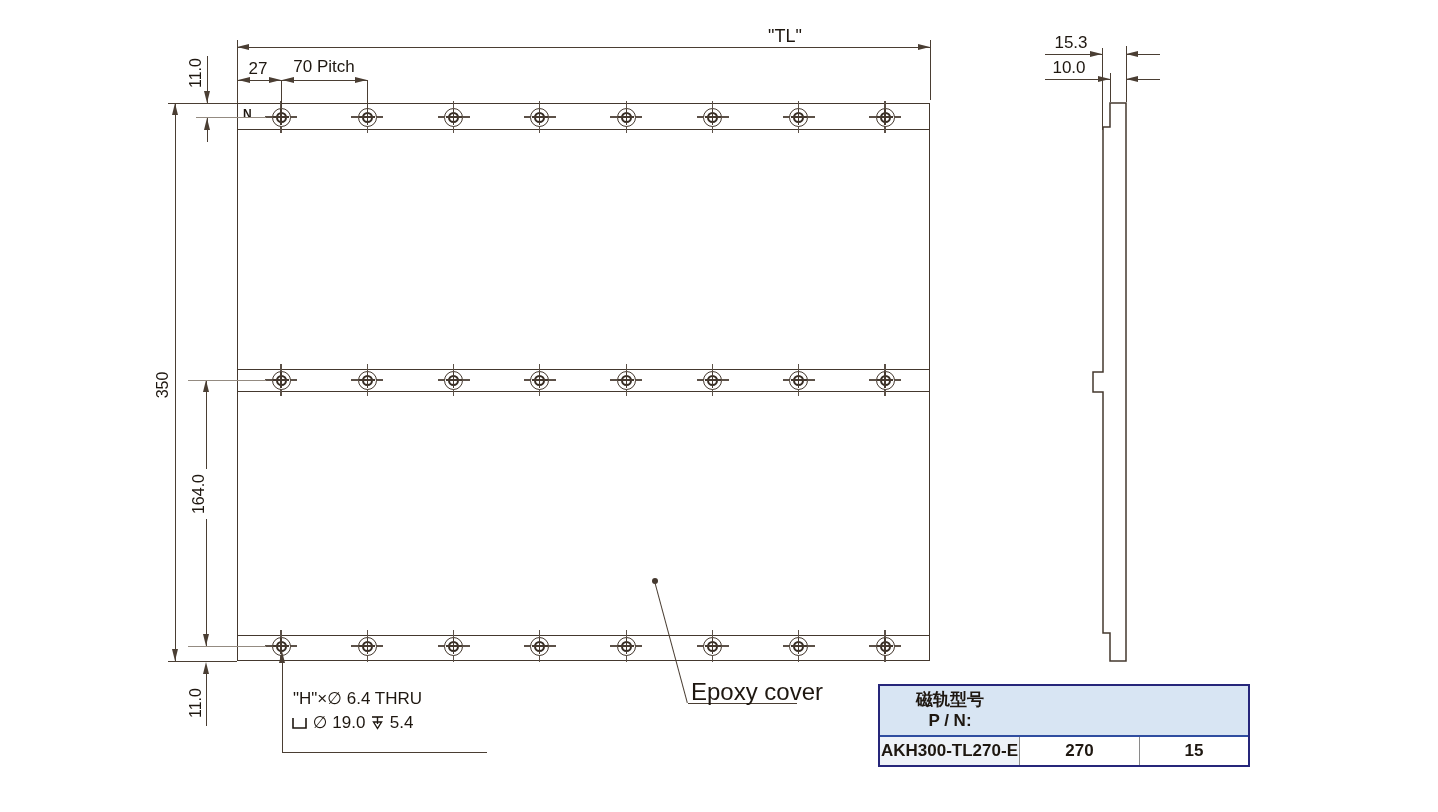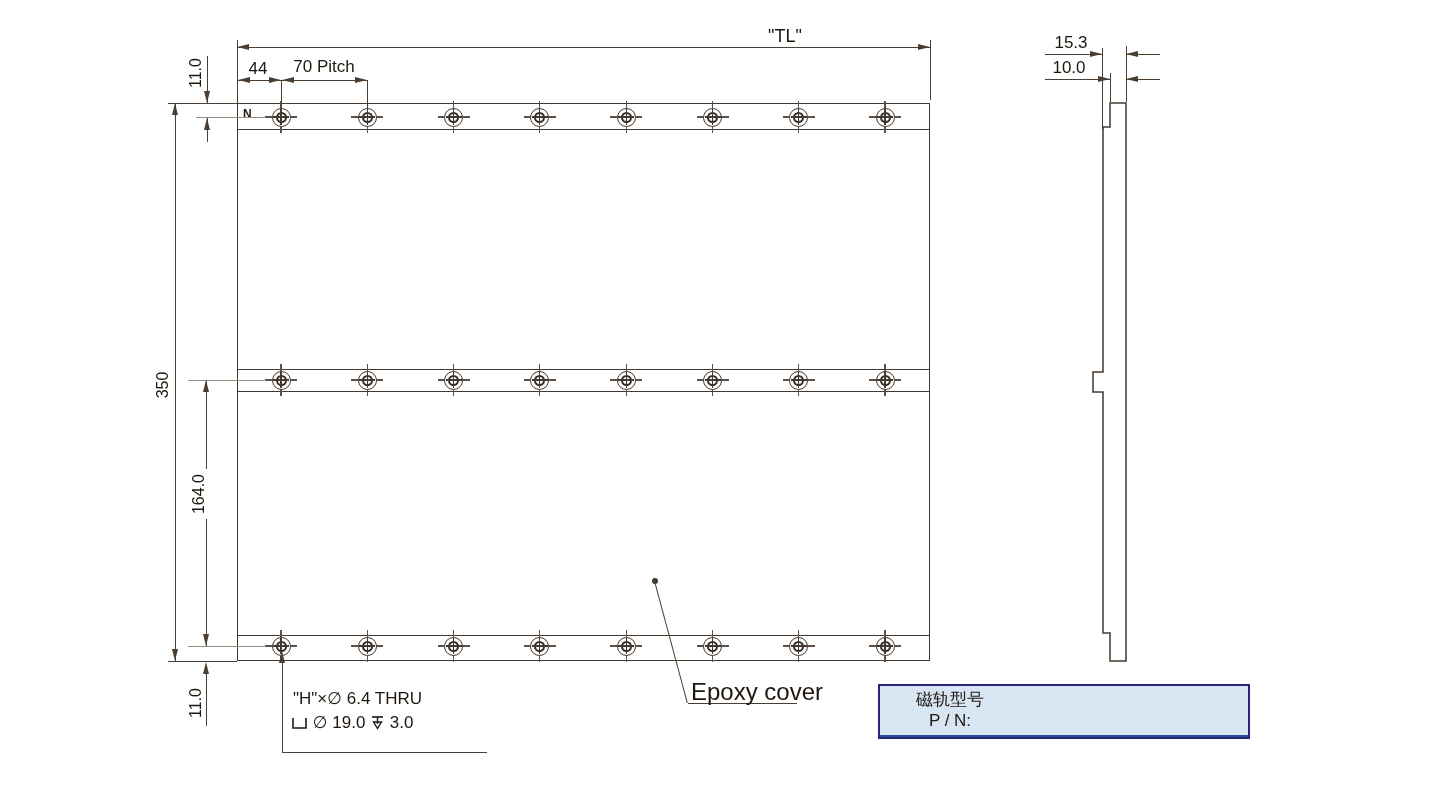--- a/index.html
+++ b/index.html
@@ -17,21 +17,21 @@
   .vtext{transform:rotate(-90deg);}
   .hole{position:absolute;width:32px;height:32px;}
   .hole .ch{position:absolute;background:#5c5148;}
   .hole .oc{position:absolute;left:6.5px;top:6.5px;width:19px;height:19px;
             border:1.5px solid #44382e;border-radius:50%;box-sizing:border-box;background:#fff;}
   .hole .ic{position:absolute;left:10.5px;top:10.5px;width:11px;height:11px;
             border:2px solid #352b22;border-radius:50%;box-sizing:border-box;}
   .hole .cv{position:absolute;left:15.4px;top:8px;width:1.2px;height:16px;background:#44382e;}
   .hole .chh{position:absolute;top:15.4px;left:8px;height:1.2px;width:16px;background:#44382e;}
   .tbl{position:absolute;left:878px;top:684px;width:372px;border:2px solid #26267a;
-       background:#fff;box-sizing:border-box;}
+       background:#fff;box-sizing:border-box;font-weight:bold;}
   .tbl .hdr{display:grid;grid-template-columns:140px 120px 108px;background:#d8e5f3;
             border-bottom:2px solid #2f4da0;}
   .tbl .hdr .cell{padding:3px 0 4px 0;text-align:center;font-size:17px;line-height:21px;
             border-right:1px solid #8a8a8a;}
   .tbl .row{display:grid;grid-template-columns:140px 120px 108px;border-bottom:1px solid #8a8a8a;}
   .tbl .row:last-child{border-bottom:none;}
   .tbl .row .cell{height:28px;line-height:28px;text-align:center;font-size:17px;
             border-right:1px solid #8a8a8a;background:#fff;}
   .tbl .cell:last-child{border-right:none;}
   .tbl .row .pn{background:#eef2f8;}
@@ -252,21 +252,21 @@
   <div class="dln" style="left:930px;top:40px;width:1.2px;height:60px;"></div>
   <div class="dimtext" style="left:750px;top:26px;width:70px;font-size:18px;background:#fff;">"TL"</div>
 
   <div class="dln" style="left:237px;top:80px;width:130px;height:1.2px;"></div>
   <div class="ar ar-l" style="left:238px;top:77px;"></div>
   <div class="ar ar-r" style="left:269px;top:77px;"></div>
   <div class="ar ar-l" style="left:282px;top:77px;"></div>
   <div class="ar ar-r" style="left:355px;top:77px;"></div>
   <div class="dln" style="left:281px;top:80px;width:1.2px;height:28px;"></div>
   <div class="dln" style="left:367px;top:80px;width:1.2px;height:30px;"></div>
-  <div class="dimtext" style="left:240px;top:59px;width:36px;">44</div>
+  <div class="dimtext" style="left:240px;top:59px;width:36px;">27</div>
   <div class="dimtext" style="left:283px;top:57px;width:82px;">70 Pitch</div>
 
   <div class="dln" style="left:207px;top:56px;width:1.2px;height:47px;"></div>
   <div class="dln" style="left:207px;top:118px;width:1.2px;height:24px;"></div>
   <div class="ar ar-d" style="left:204px;top:91px;"></div>
   <div class="ar ar-u" style="left:204px;top:118px;"></div>
   <div class="dln" style="left:168px;top:103px;width:69px;height:1.2px;"></div>
   <div class="cln" style="left:196px;top:117px;width:70px;height:1.2px;"></div>
   <div class="dimtext vtext" style="left:176px;top:64px;width:40px;height:18px;font-size:16px;">11.0</div>
 
@@ -294,21 +294,21 @@
   <div class="dimtext" style="left:291px;top:712px;text-align:left;">
     <svg class="note-sym" width="17" height="13" viewBox="0 0 17 13">
       <path d="M2 1 L2 11 L15 11 L15 1" fill="none" stroke="#1e1710" stroke-width="1.6"></path>
     </svg>
     <span>∅ 19.0</span>
     <svg class="note-sym" width="15" height="15" viewBox="0 0 15 15">
       <line x1="2" y1="2" x2="13" y2="2" stroke="#1e1710" stroke-width="1.6"></line>
       <line x1="7.5" y1="2" x2="7.5" y2="9" stroke="#1e1710" stroke-width="1.4"></line>
       <path d="M3.5 7 L7.5 13.5 L11.5 7 Z" fill="none" stroke="#1e1710" stroke-width="1.4"></path>
     </svg>
-    <span>3.0</span>
+    <span>5.4</span>
   </div>
 
   <div style="position:absolute;left:652px;top:578px;width:6px;height:6px;border-radius:50%;background:#44382e;"></div>
   <div class="dln" style="left:655px;top:581px;width:126px;height:1.4px;transform:rotate(74.9deg);transform-origin:0 0;"></div>
   <div class="dln" style="left:688px;top:703px;width:109px;height:1.2px;"></div>
   <div class="dimtext" style="left:691px;top:678px;font-size:24px;text-align:center;">Epoxy cover</div>
 
   <svg style="position:absolute;left:0;top:0;" width="1438" height="812" viewBox="0 0 1438 812">
     <path d="M1110 103 L1126 103 L1126 661 L1110 661 L1110 633 L1103 633 L1103 392 L1093 392 L1093 372 L1103 372 L1103 127 L1110 127 Z" fill="none" stroke="#44382e" stroke-width="1.5"></path>
   </svg>
@@ -329,15 +329,20 @@
   <div class="dln" style="left:1126px;top:46px;width:1.2px;height:56px;"></div>
   <div class="dln" style="left:1110px;top:73px;width:1.2px;height:29px;"></div>
 
   <div class="tbl">
     <div class="hdr">
       <div class="cell">
         <div>磁轨型号</div>
         <div>P / N:</div>
       </div>
     </div>
+    <div class="row">
+      <div class="cell pn">AKH300-TL270-E</div>
+      <div class="cell">270</div>
+      <div class="cell">15</div>
+    </div>
   </div>
 
 </div>
 
 </body></html>

